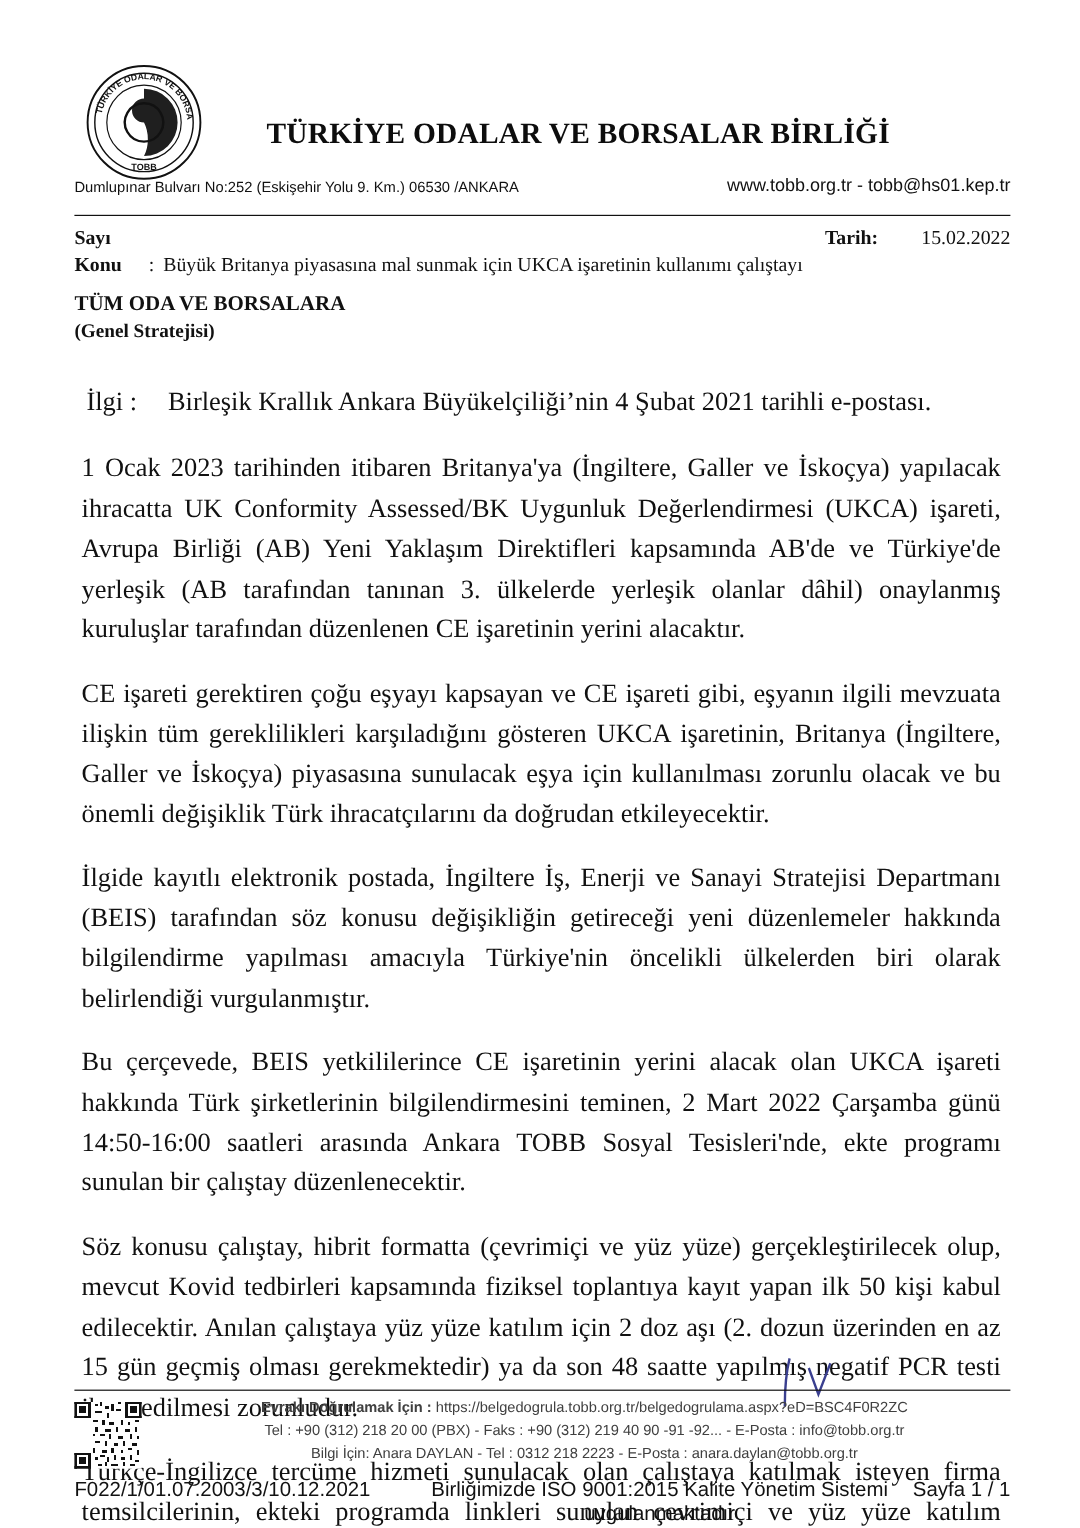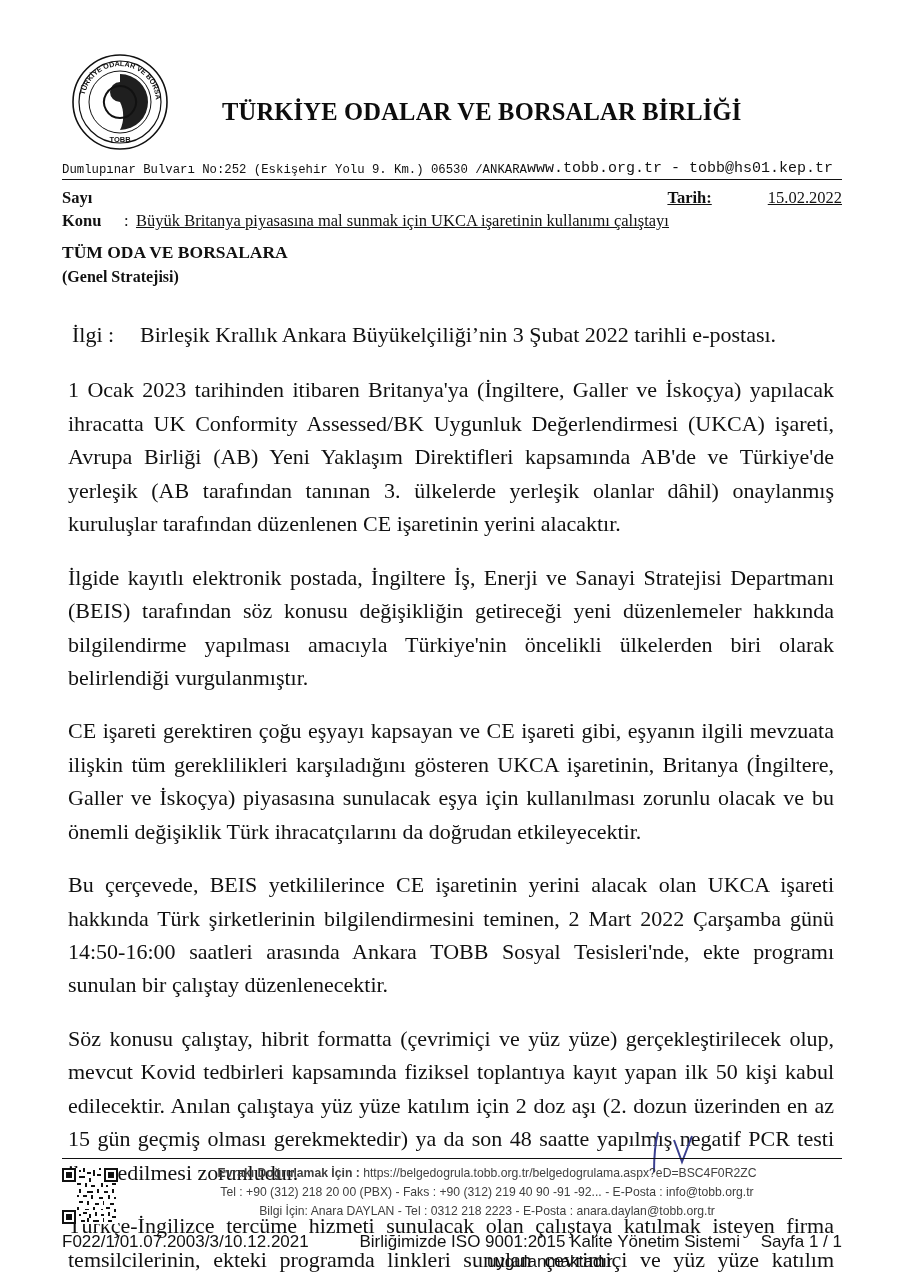--- a/index.html
+++ b/index.html
@@ -43,28 +43,28 @@
     font-family: "Liberation Serif", serif;
     font-weight: bold;
     font-size: 24.5px;
     letter-spacing: 0.2px;
     color: #0d0d0d;
     white-space: nowrap;
   }
 
   .addr-row {
     position: absolute;
-    top: 160px;
-    left: 62px;
-    right: 58px;
-    font-family: Liberation Mono, monospace;
+    top: 146px;
+    left: 62px;
+    right: 58px;
+    font-family: Liberation Sans, sans-serif;
     font-size: 12.3px;
     color: #111111;
     display: flex;
-    justify-content: flex-start;
+    justify-content: space-between;
     align-items: flex-end;
   }
   .addr-row .web {
     font-size: 15px;
   }
   .rule {
     position: absolute;
     left: 62px;
     right: 58px;
     top: 179px;
@@ -88,28 +88,26 @@
     font-weight: bold;
     width: 62px;
     flex: 0 0 62px;
   }
   .meta-colon {
     width: 12px;
     flex: 0 0 12px;
   }
   .meta-value {
     flex: 1 1 auto;
-    text-decoration: underline;
   }
   .meta-right {
     margin-left: auto;
     display: flex;
-    gap: 56px;
+    gap: 36px;
     white-space: nowrap;
-    text-decoration: underline;
   }
   .meta-right .lbl { font-weight: bold; }
 
   
   .recipient {
     position: absolute;
     top: 240px;
     left: 62px;
     right: 58px;
     text-align: left;
@@ -249,25 +247,25 @@
   </div>
 
   <div class="recipient">
     <div>TÜM ODA VE BORSALARA</div>
     <div class="sub">(Genel Stratejisi)</div>
   </div>
 
   <div class="body-text">
     <div class="ilgi">
       <span class="k">İlgi :</span>
-      <span class="v">Birleşik Krallık Ankara Büyükelçiliği’nin 3 Şubat 2022 tarihli e-postası.</span>
+      <span class="v">Birleşik Krallık Ankara Büyükelçiliği’nin 4 Şubat 2021 tarihli e-postası.</span>
     </div>
     <p>1 Ocak 2023 tarihinden itibaren Britanya'ya (İngiltere, Galler ve İskoçya) yapılacak ihracatta UK Conformity Assessed/BK Uygunluk Değerlendirmesi (UKCA) işareti, Avrupa Birliği (AB) Yeni Yaklaşım Direktifleri kapsamında AB'de ve Türkiye'de yerleşik (AB tarafından tanınan 3. ülkelerde yerleşik olanlar dâhil) onaylanmış kuruluşlar tarafından düzenlenen CE işaretinin yerini alacaktır.</p>
+    <p>CE işareti gerektiren çoğu eşyayı kapsayan ve CE işareti gibi, eşyanın ilgili mevzuata ilişkin tüm gereklilikleri karşıladığını gösteren UKCA işaretinin, Britanya (İngiltere, Galler ve İskoçya) piyasasına sunulacak eşya için kullanılması zorunlu olacak ve bu önemli değişiklik Türk ihracatçılarını da doğrudan etkileyecektir.</p>
     <p>İlgide kayıtlı elektronik postada, İngiltere İş, Enerji ve Sanayi Stratejisi Departmanı (BEIS) tarafından söz konusu değişikliğin getireceği yeni düzenlemeler hakkında bilgilendirme yapılması amacıyla Türkiye'nin öncelikli ülkelerden biri olarak belirlendiği vurgulanmıştır.</p>
-    <p>CE işareti gerektiren çoğu eşyayı kapsayan ve CE işareti gibi, eşyanın ilgili mevzuata ilişkin tüm gereklilikleri karşıladığını gösteren UKCA işaretinin, Britanya (İngiltere, Galler ve İskoçya) piyasasına sunulacak eşya için kullanılması zorunlu olacak ve bu önemli değişiklik Türk ihracatçılarını da doğrudan etkileyecektir.</p>
     <p>Bu çerçevede, BEIS yetkililerince CE işaretinin yerini alacak olan UKCA işareti hakkında Türk şirketlerinin bilgilendirmesini teminen, 2 Mart 2022 Çarşamba günü 14:50-16:00 saatleri arasında Ankara TOBB Sosyal Tesisleri'nde, ekte programı sunulan bir çalıştay düzenlenecektir.</p>
     <p>Söz konusu çalıştay, hibrit formatta (çevrimiçi ve yüz yüze) gerçekleştirilecek olup, mevcut Kovid tedbirleri kapsamında fiziksel toplantıya kayıt yapan ilk 50 kişi kabul edilecektir. Anılan çalıştaya yüz yüze katılım için 2 doz aşı (2. dozun üzerinden en az 15 gün geçmiş olması gerekmektedir) ya da son 48 saatte yapılmış negatif PCR testi ibraz edilmesi zorunludur.</p>
     <p>Türkçe-İngilizce tercüme hizmeti sunulacak olan çalıştaya katılmak isteyen firma temsilcilerinin, ekteki programda linkleri sunulan çevrimiçi ve yüz yüze katılım formlarını 28 Şubat 2022 Pazartesi gününe kadar eksiksiz doldurmaları gerekmektedir.</p>
   </div>
 
   <div class="signature">
     <svg viewBox="0 0 80 44" width="80" height="44" aria-hidden="true">
       <path d="M14 42 C 14 26, 16 10, 18 2" fill="none" stroke="#3a3f8f" stroke-width="2"></path>
       <path d="M34 10 L 42 32 L 52 6" fill="none" stroke="#3a3f8f" stroke-width="2"></path>
     </svg>

